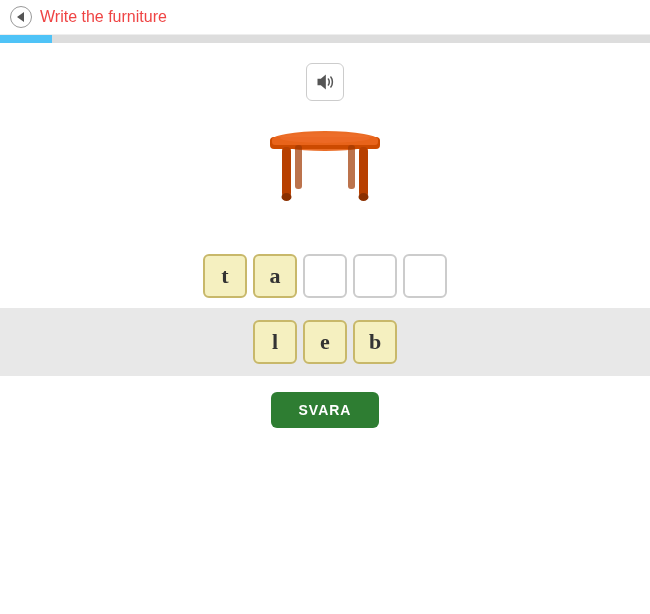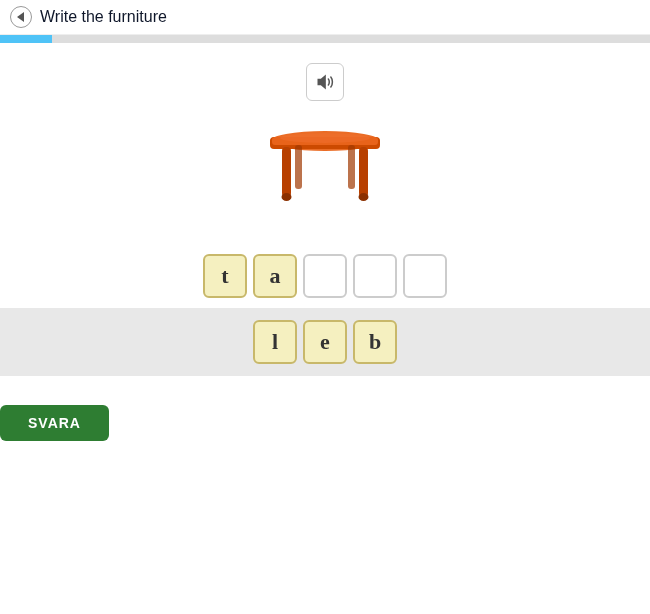--- a/index.html
+++ b/index.html
@@ -39,21 +39,21 @@
       width: 0;
       height: 0;
       border-top: 5px solid transparent;
       border-bottom: 5px solid transparent;
       border-right: 7px solid #555;
       margin-left: -2px;
     }
 
     .header-title {
       font-size: 16px;
-      color: #0f172a;
+      color: #ef4444;
       font-weight: normal;
     }
 
     
     .progress-bar-container {
       width: 100%;
       height: 8px;
       background: #ddd;
     }
 
@@ -147,22 +147,23 @@
       background: #e8e8e8;
       display: flex;
       justify-content: center;
       align-items: center;
       padding: 12px 0;
       gap: 6px;
     }
 
     
     .submit-area {
-      padding: 29px 0;
-      display: flex;
+      padding: 16px 0;
+      display: flex;
+      justify-content: center;
     }
 
     .svara-btn {
       background: #2e7d32;
       color: #fff;
       border: none;
       border-radius: 6px;
       padding: 10px 28px;
       font-size: 14px;
       font-weight: bold;

